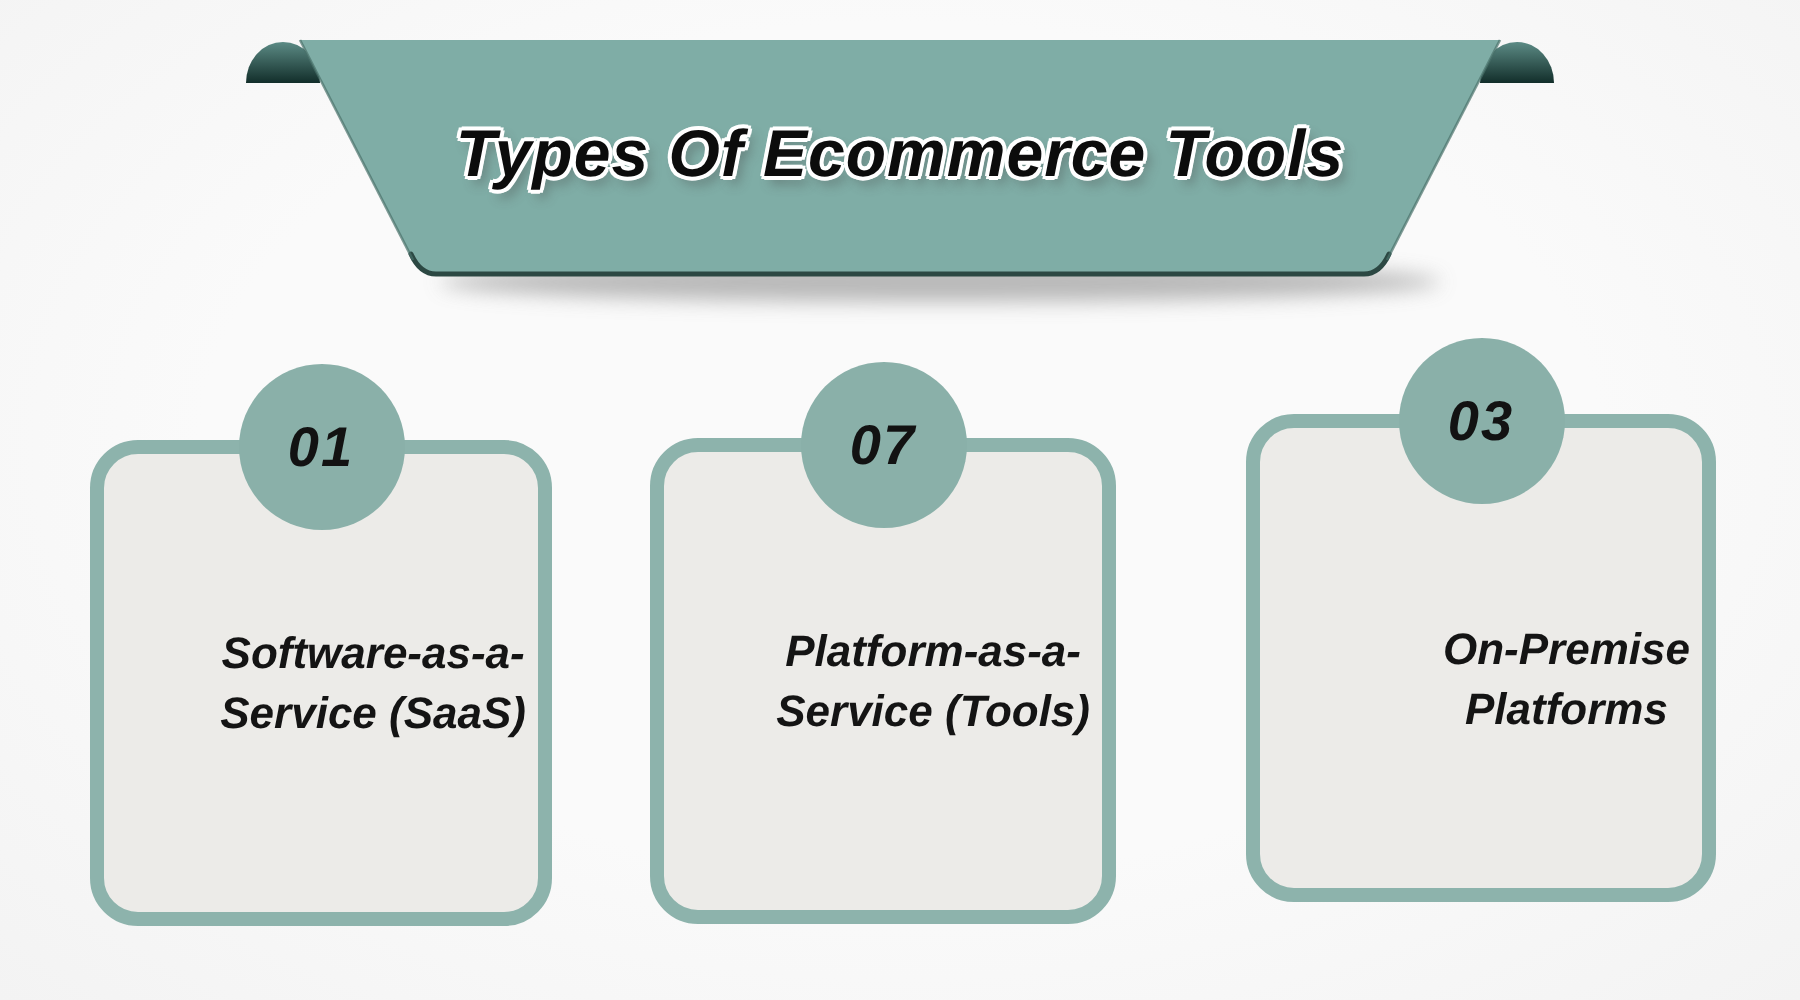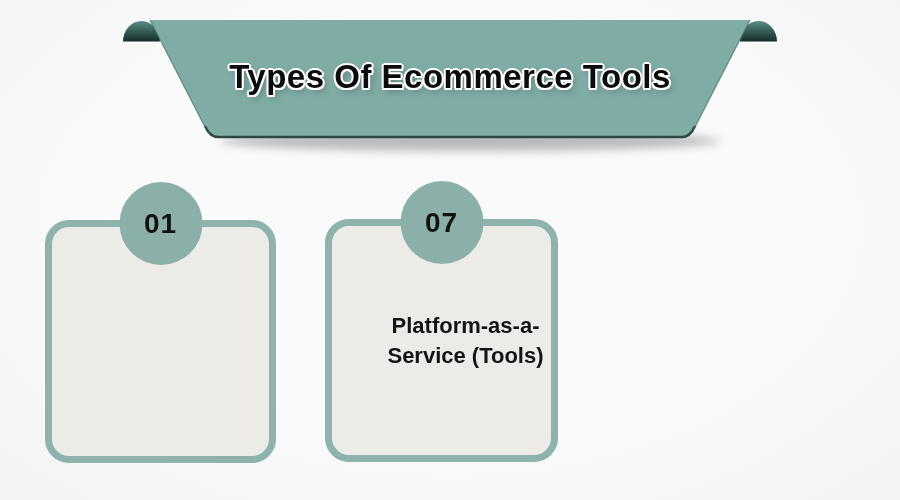--- a/index.html
+++ b/index.html
@@ -11,20 +11,21 @@
     height: 500px;
     overflow: hidden;
     font-family: "Liberation Sans", sans-serif;
     background: #f8f8f8;
   }
   .stage {
     position: relative;
     width: 900px;
     height: 500px;
     background: radial-gradient(ellipse at 50% 45%, #fafafa 55%, #f3f3f3 100%);
+    font-style: italic;
   }
 
   
   .banner-svg {
     position: absolute;
     left: 0;
     top: 0;
     width: 900px;
     height: 180px;
     display: block;
@@ -49,21 +50,21 @@
   }
 
   
   .card {
     position: absolute;
     background: #ecebe8;
     border: 7px solid #8db3ac;
     border-radius: 24px;
     display: flex;
     align-items: center;
-    justify-content: center;
+    justify-content: flex-end;
     text-align: center;
     box-sizing: border-box;
     padding-left: 48px;
   }
   .card-1 { left: 45px;  top: 220px; width: 231px; height: 243px; }
   .card-2 { left: 325px; top: 219px; width: 233px; height: 243px; }
   .card-3 { left: 623px; top: 207px; width: 235px; height: 244px; }
 
   .badge {
     position: absolute;
@@ -120,22 +121,29 @@
     <path d="M205.5,127 Q210,137 218,137 L682,137 Q690,137 694.5,127" fill="none" stroke="#2c4843" stroke-width="2.5" stroke-linecap="round"></path>
 
     <path d="M150,20 L206.5,130" fill="none" stroke="#49706a" stroke-width="1.3" opacity="0.7"></path>
     <path d="M750,20 L693.5,130" fill="none" stroke="#49706a" stroke-width="1.3" opacity="0.7"></path>
   </svg>
 
   <div class="banner-title">Types Of Ecommerce Tools</div>
 
   <div class="card card-1">
     <div class="badge">01</div>
+    <div class="card-label">Software-as-a-
+Service (SaaS)</div>
   </div>
 
   <div class="card card-2">
     <div class="badge">07</div>
     <div class="card-label">Platform-as-a-
 Service (Tools)</div>
   </div>
 
+  <div class="card card-3">
+    <div class="badge">03</div>
+    <div class="card-label">On-Premise
+Platforms</div>
+  </div>
 
 </div>
 
 </body></html>

